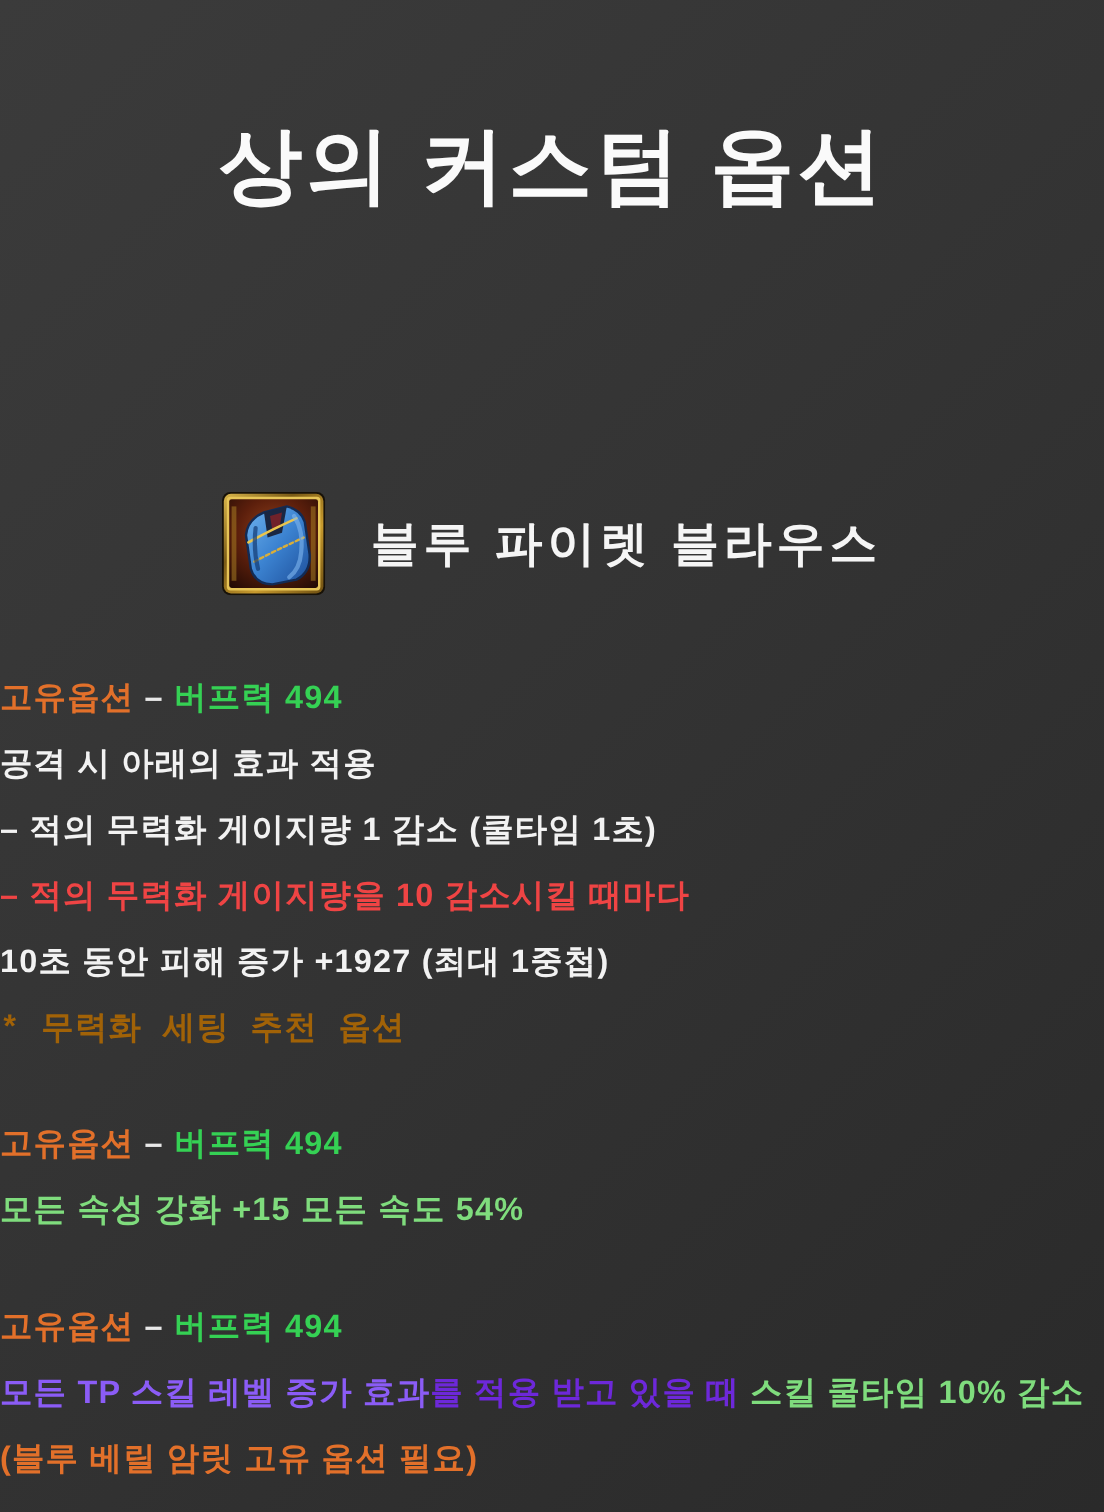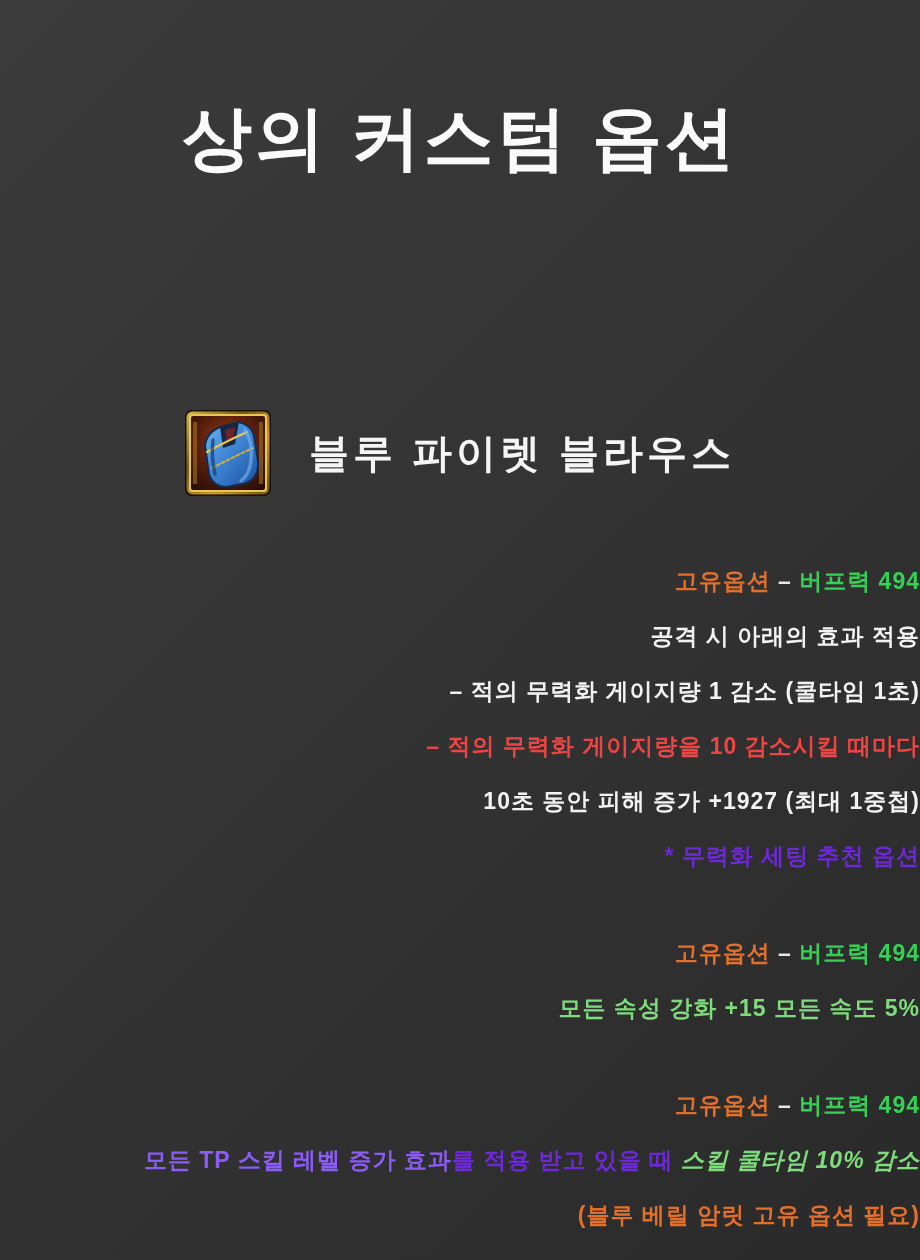--- a/index.html
+++ b/index.html
@@ -34,22 +34,22 @@
     font-size: 40px;
     font-weight: 600;
     letter-spacing: 4px;
     color: #f5f5f5;
   }
   .options-list { margin-top: 58px; }
   .option-block + .option-block { margin-top: 42px; }
   .opt-line {
     height: 55px;
     line-height: 55px;
-    text-align: right;
-    font-size: 23px;
+    text-align: left;
+    font-size: 27px;
     font-weight: 600;
     letter-spacing: 1px;
     white-space: nowrap;
   }
 </style>
 </head>
 <body>
 
 <div class="page-title">상의 커스텀 옵션</div>
 
@@ -92,24 +92,24 @@
   <div class="item-name">블루 파이렛 블라우스</div>
 </div>
 
 <div class="options-list">
     <div class="option-block">
       <div class="opt-line"><span style="color: rgb(226, 112, 42);">고유옵션</span><span style="color: rgb(232, 232, 232);"> – </span><span style="color: rgb(53, 209, 84);">버프력 494</span></div>
       <div class="opt-line"><span style="color: rgb(242, 242, 242);">공격 시 아래의 효과 적용</span></div>
       <div class="opt-line"><span style="color: rgb(242, 242, 242);">– 적의 무력화 게이지량 1 감소 (쿨타임 1초)</span></div>
       <div class="opt-line"><span style="color: #ef4444;">– 적의 무력화 게이지량을 10 감소시킬 때마다</span></div>
       <div class="opt-line"><span style="color: rgb(242, 242, 242);">10초 동안 피해 증가 +1927 (최대 1중첩)</span></div>
-      <div class="opt-line"><span style="color: #6d28d9;">* 무력화 세팅 추천 옵션</span></div>
+      <div class="opt-line"><span style="color: #a16207; font-family: Liberation Mono, monospace;">* 무력화 세팅 추천 옵션</span></div>
     </div>
     <div class="option-block">
       <div class="opt-line"><span style="color: rgb(226, 112, 42);">고유옵션</span><span style="color: rgb(232, 232, 232);"> – </span><span style="color: rgb(53, 209, 84);">버프력 494</span></div>
-      <div class="opt-line"><span style="color: rgb(127, 220, 125);">모든 속성 강화 +15 모든 속도 5%</span></div>
+      <div class="opt-line"><span style="color: rgb(127, 220, 125);">모든 속성 강화 +15 모든 속도 54%</span></div>
     </div>
     <div class="option-block">
       <div class="opt-line"><span style="color: rgb(226, 112, 42);">고유옵션</span><span style="color: rgb(232, 232, 232);"> – </span><span style="color: rgb(53, 209, 84);">버프력 494</span></div>
-      <div class="opt-line"><span style="color: #8b5cf6;">모든 TP 스킬 레벨 증가 효과</span><span style="color: #6d28d9;">를 적용 받고 있을 때 </span><span style="color: rgb(127, 220, 125); font-style: italic;">스킬 쿨타임 10% 감소</span></div>
+      <div class="opt-line"><span style="color: #8b5cf6;">모든 TP 스킬 레벨 증가 효과</span><span style="color: #6d28d9;">를 적용 받고 있을 때 </span><span style="color: rgb(127, 220, 125);">스킬 쿨타임 10% 감소</span></div>
       <div class="opt-line"><span style="color: rgb(226, 112, 42);">(블루 베릴 암릿 고유 옵션 필요)</span></div>
     </div>
   </div>
 
 </body></html>

